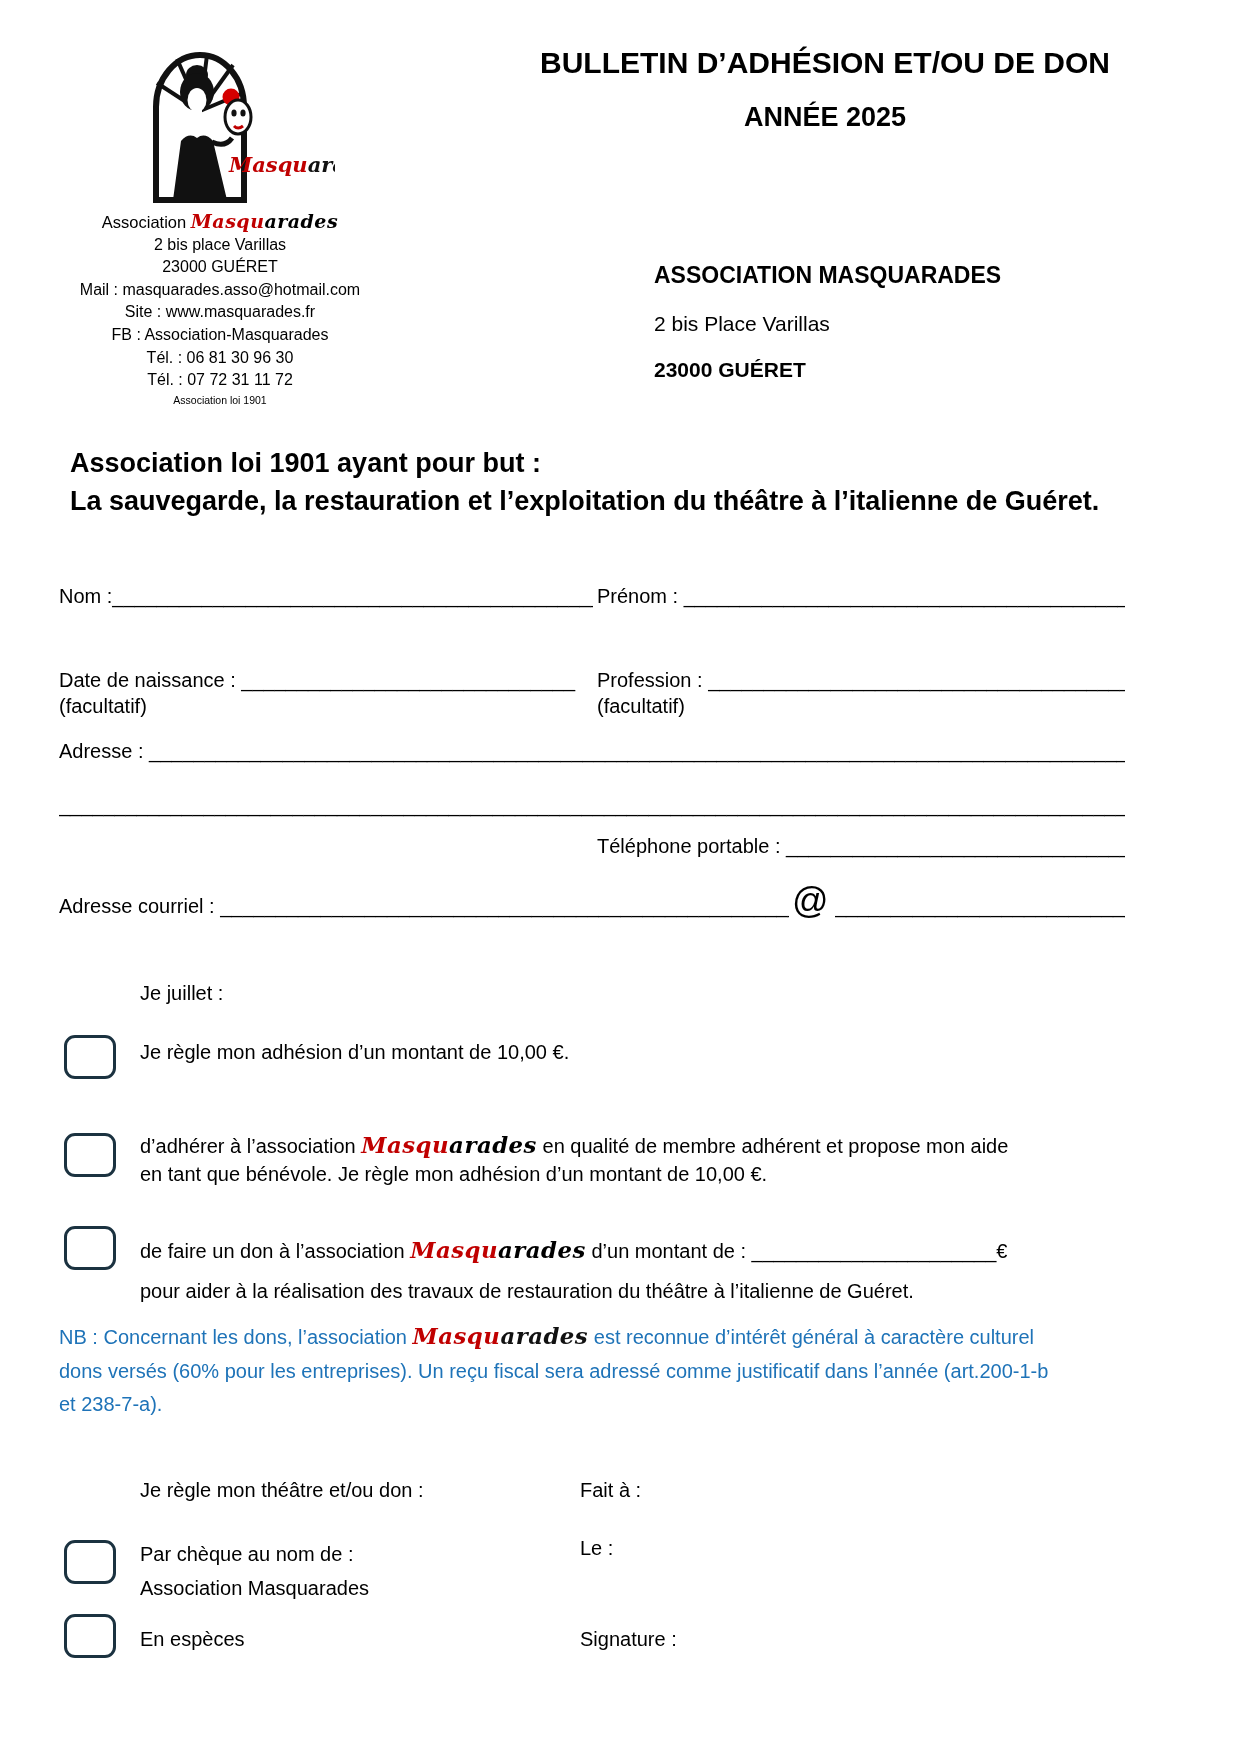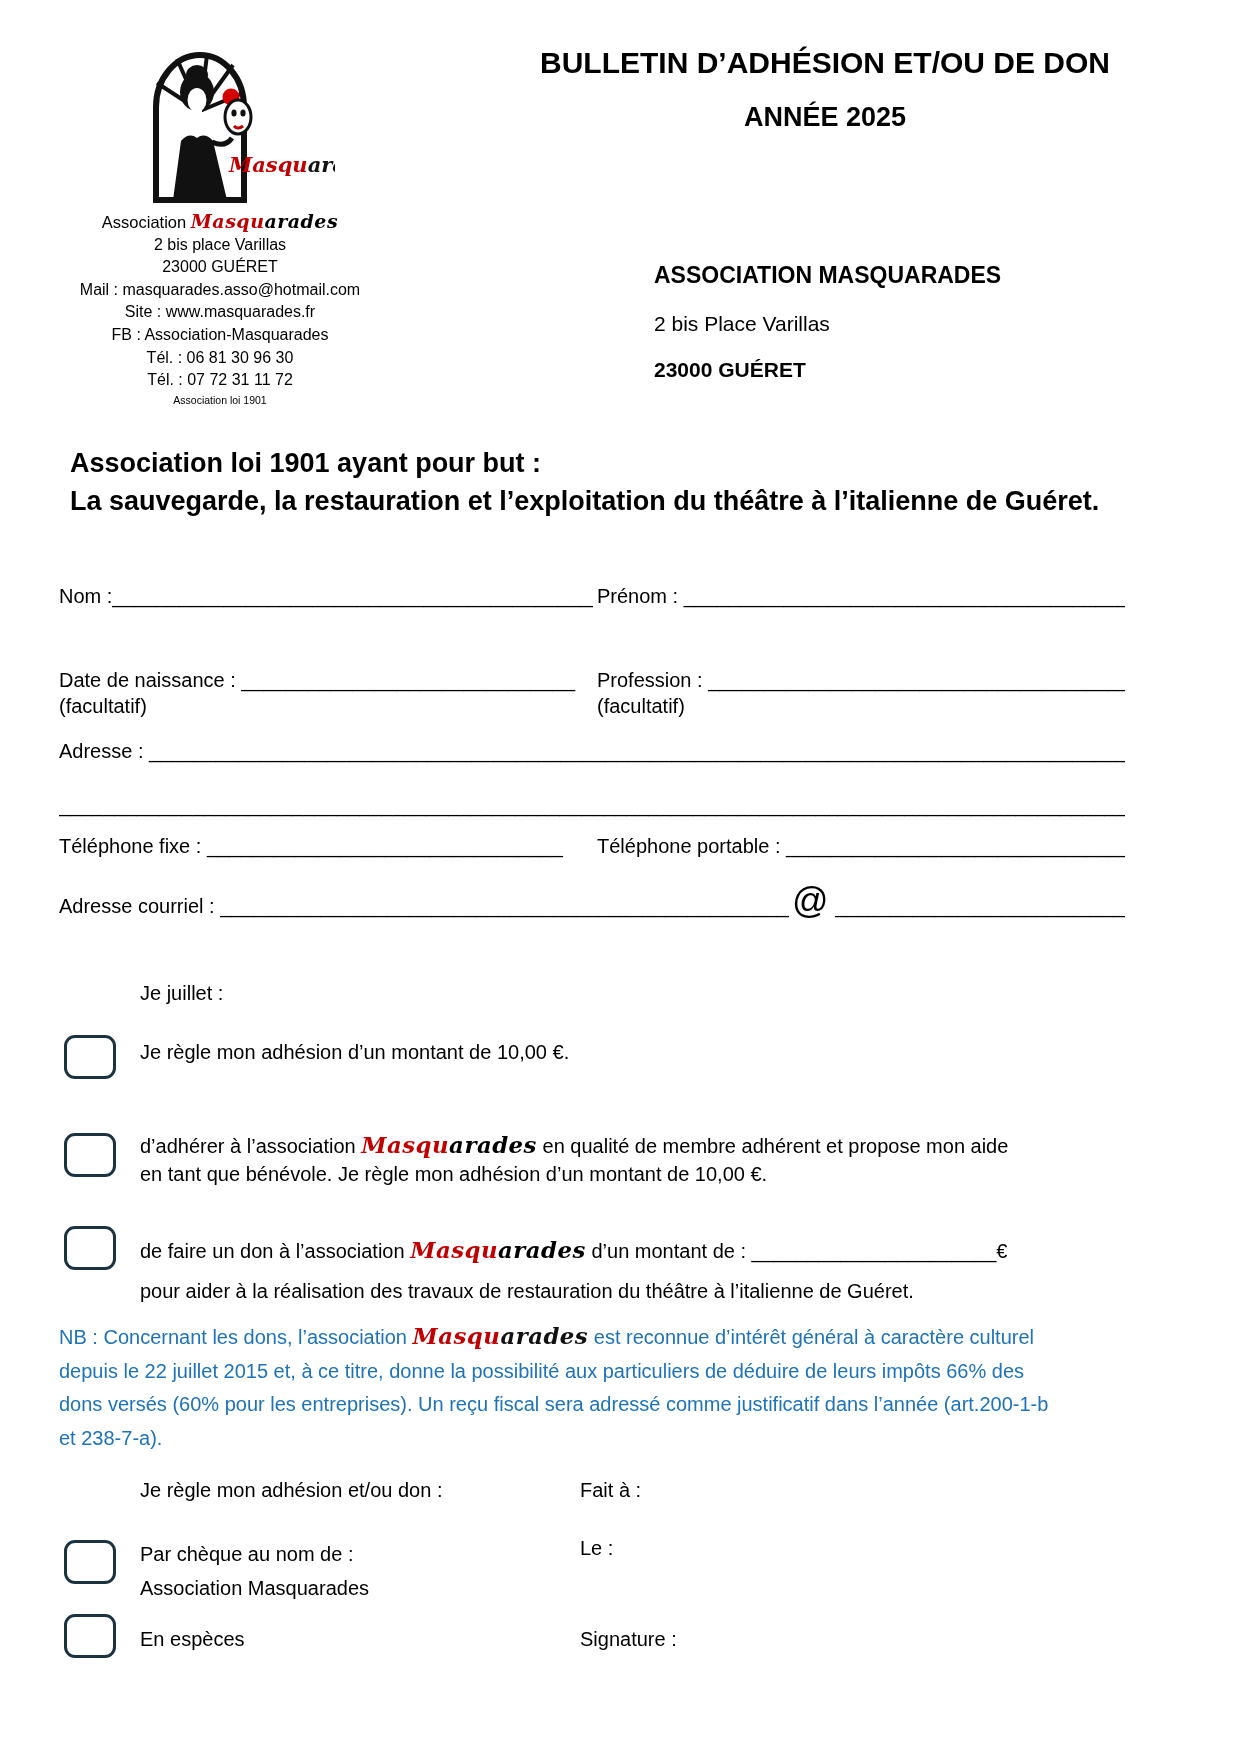--- a/index.html
+++ b/index.html
@@ -100,21 +100,20 @@
 
   <div class="abs clip t20" style="left:59px;top:669px;width:534px;"><span>Date de naissance : </span><span class="line-seg">______________________________</span></div>
   <div class="abs clip t20" style="left:597px;top:669px;width:528px;"><span>Profession : </span><span class="line-seg">____________________________________________</span></div>
 
   <div class="abs t20" style="left:59px;top:695px;">(facultatif)</div>
   <div class="abs t20" style="left:597px;top:695px;">(facultatif)</div>
 
   <div class="abs clip t20" style="left:59px;top:740px;width:1066px;"><span>Adresse : </span><span class="line-seg">__________________________________________________________________________________________</span></div>
   <div class="abs clip t20" style="left:59px;top:794px;width:1066px;"><span class="line-seg">____________________________________________________________________________________________________</span></div>
 
-  <div class="abs clip t20" style="left:59px;top:835px;width:534px;"><span>Téléphone fixe : </span><span class="line-seg">________________________________</span></div>
   <div class="abs clip t20" style="left:597px;top:835px;width:528px;"><span>Téléphone portable : </span><span class="line-seg">________________________________</span></div>
 
   <div class="abs clip t20" style="left:59px;top:895px;width:730px;"><span>Adresse courriel : </span><span class="line-seg">____________________________________________________</span></div>
   <div class="abs" style="left:792px;top:880px;font-size:36px;">@</div>
   <div class="abs clip t20" style="left:835px;top:895px;width:290px;"><span class="line-seg">____________________________</span></div>
 
   <div class="abs t20" style="left:140px;top:982px;">Je juillet :</div>
 
   <div class="cb" style="left:64px;top:1035px;"></div>
   <div class="itemtext" style="top:1033px;line-height:38px;">
@@ -128,26 +127,25 @@
   </div>
 
   <div class="cb" style="left:64px;top:1226px;"></div>
   <div class="itemtext" style="top:1230px;line-height:40px;">
     <div><span>de faire un don à l’association </span><span class="script"><span class="red">Masqu</span><span>arades</span></span><span> d’un montant de : </span><span class="line-seg">______________________</span><span>€</span></div>
     <div>pour aider à la réalisation des travaux de restauration du théâtre à l’italienne de Guéret.</div>
   </div>
 
   <div class="nb blue">
     <div><span>NB : Concernant les dons, l’association </span><span class="script"><span class="red">Masqu</span><span style="color:#111">arades</span></span><span>  est reconnue d’intérêt général à caractère culturel</span></div>
-    <div>depuis le 22 juillet 2015 et, à ce titre, donne la possibilité aux particuliers de déduire de leurs impôts 66% des</div>
     <div>dons versés (60% pour les entreprises). Un reçu fiscal sera adressé comme justificatif dans l’année (art.200-1-b</div>
     <div>et 238-7-a).</div>
   </div>
 
-  <div class="abs t20" style="left:140px;top:1479px;">Je règle mon adhésion et/ou don :</div>
+  <div class="abs t20" style="left:140px;top:1479px;">Je règle mon théâtre et/ou don :</div>
   <div class="abs t20" style="left:580px;top:1479px;">Fait à :</div>
 
   <div class="cb" style="left:64px;top:1540px;"></div>
   <div class="itemtext" style="top:1537px;line-height:34px;">
     <div>Par chèque au nom de :</div>
     <div>Association Masquarades</div>
   </div>
   <div class="abs t20" style="left:580px;top:1537px;">Le :</div>
 
   <div class="cb" style="left:64px;top:1614px;"></div>

